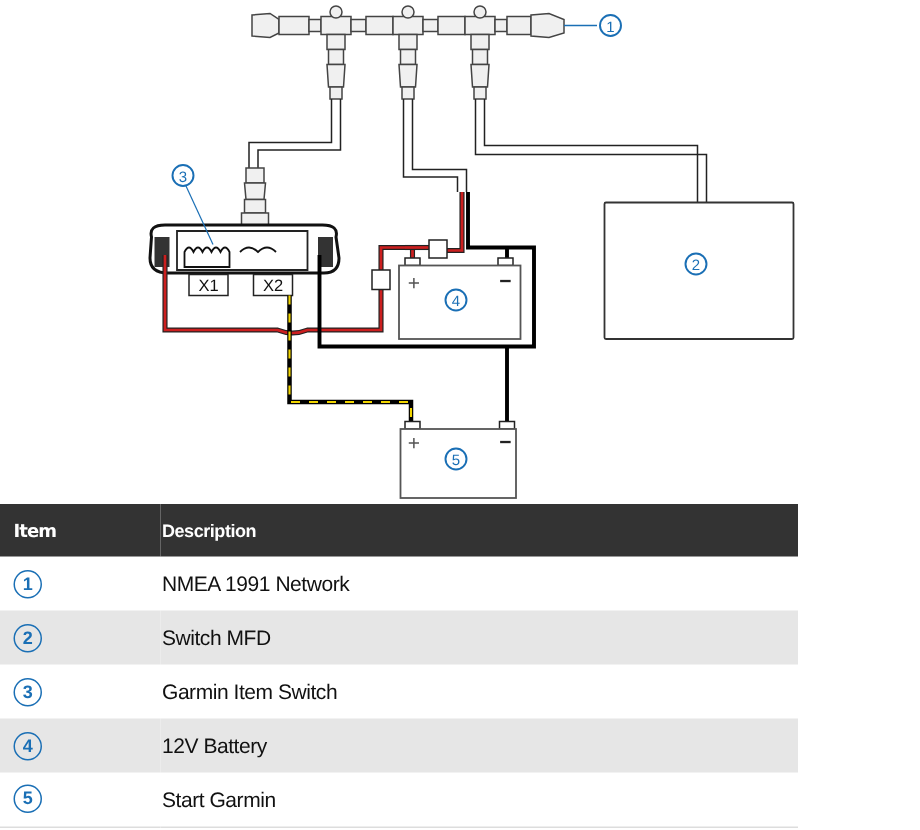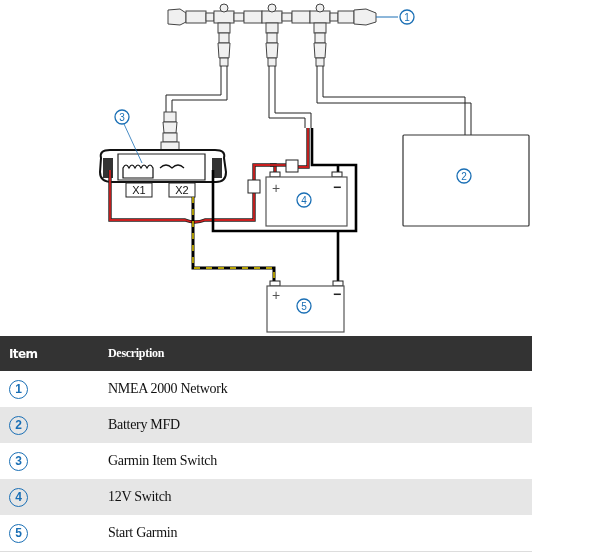--- a/index.html
+++ b/index.html
@@ -4,21 +4,21 @@
 <style>
   html, body { margin:0; padding:0; background:#ffffff; }
   body { width:613px; height:553px; position:relative; overflow:hidden; font-family:"Liberation Sans", sans-serif; }
   #diagram { position:absolute; left:0; top:0; width:613px; height:336px; }
   #legend-table { position:absolute; left:0; top:336px; width:532px; border-collapse:collapse; }
   #legend-table .hdr { background:#333333; height:35px; }
   #legend-table .hdr td { color:#ffffff; font-weight:bold; font-size:12px; font-family:"DejaVu Sans", sans-serif; letter-spacing:-0.6px; }
   #legend-table tr.row { height:36px; }
   #legend-table tr.row.alt { background:#e6e6e6; }
   #legend-table td.c1 { width:107px; padding-left:9px; box-sizing:border-box; }
-  #legend-table td.c2 { font-size:14px; color:#111; font-family:Liberation Serif, serif; letter-spacing:-0.3px; }
+  #legend-table td.c2 { font-size:14px; color:#111; font-family:Liberation Sans, sans-serif; letter-spacing:-0.3px; }
   .num { display:inline-block; width:17px; height:17px; border:1.6px solid #1a6fb5; border-radius:50%; color:#1a6fb5; font-size:12px; text-align:center; line-height:17px; font-weight:bold; box-sizing:content-box; font-family:"Liberation Sans", sans-serif; }
   #legend-table tr.last { border-bottom:1px solid #dddddd; }
 </style>
 </head>
 <body>
 
 <svg id="diagram" viewBox="0 0 613 336" xmlns="http://www.w3.org/2000/svg">
 
   <g fill="#f0f0f0" stroke="#444" stroke-width="1">
     <path d="M168 10 L180 9 L186 13 L186 22 L180 25 L168 24 Z"></path>
@@ -141,32 +141,32 @@
 </svg>
 
 <table id="legend-table">
   <tbody>
       <tr class="hdr">
     <td class="c1">Item</td>
     <td class="c2" style="color:#fff;font-size:12px;font-weight:bold;">Description</td>
   </tr>
   <tr class="row">
     <td class="c1"><span class="num">1</span></td>
-    <td class="c2">NMEA 2000 Network</td>
+    <td class="c2">NMEA 1991 Network</td>
   </tr>
   <tr class="row alt">
     <td class="c1"><span class="num">2</span></td>
-    <td class="c2">Battery MFD</td>
+    <td class="c2">Switch MFD</td>
   </tr>
   <tr class="row">
     <td class="c1"><span class="num">3</span></td>
     <td class="c2">Garmin Item Switch</td>
   </tr>
   <tr class="row alt">
     <td class="c1"><span class="num">4</span></td>
-    <td class="c2">12V Switch</td>
+    <td class="c2">12V Battery</td>
   </tr>
   <tr class="row last">
     <td class="c1"><span class="num">5</span></td>
     <td class="c2">Start Garmin</td>
   </tr>
 </tbody>
   </table>
 
 </body></html>

